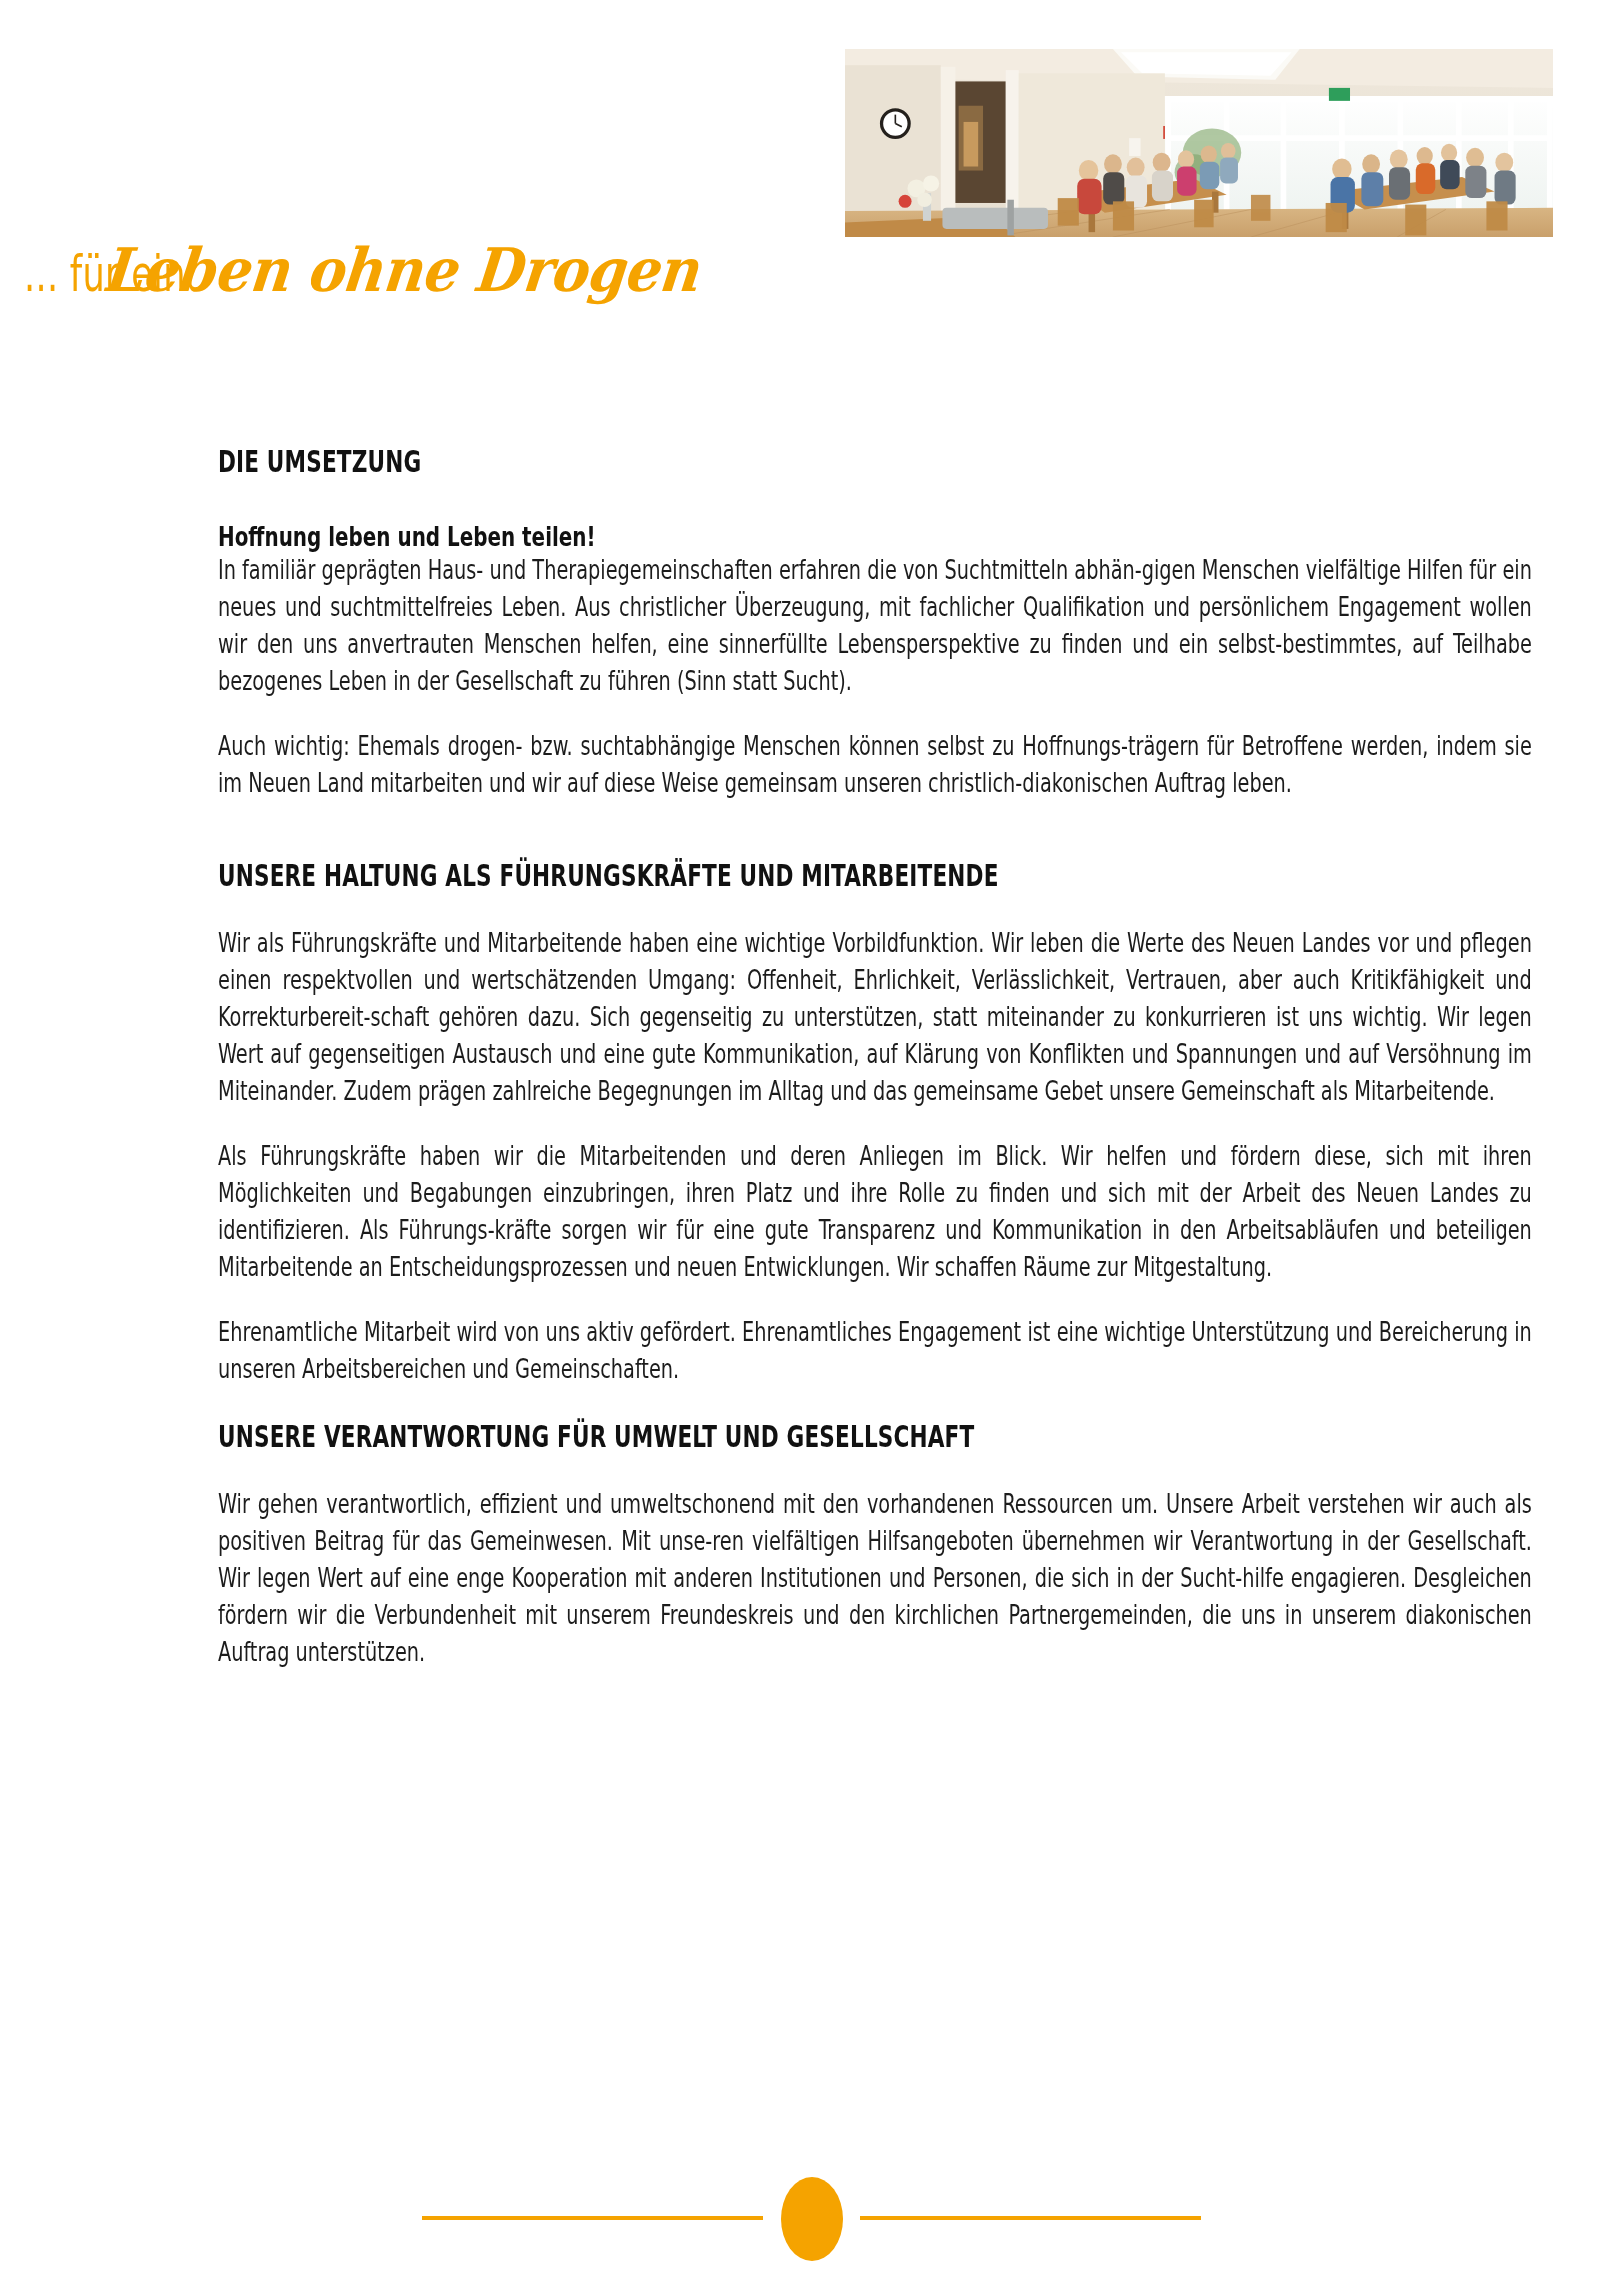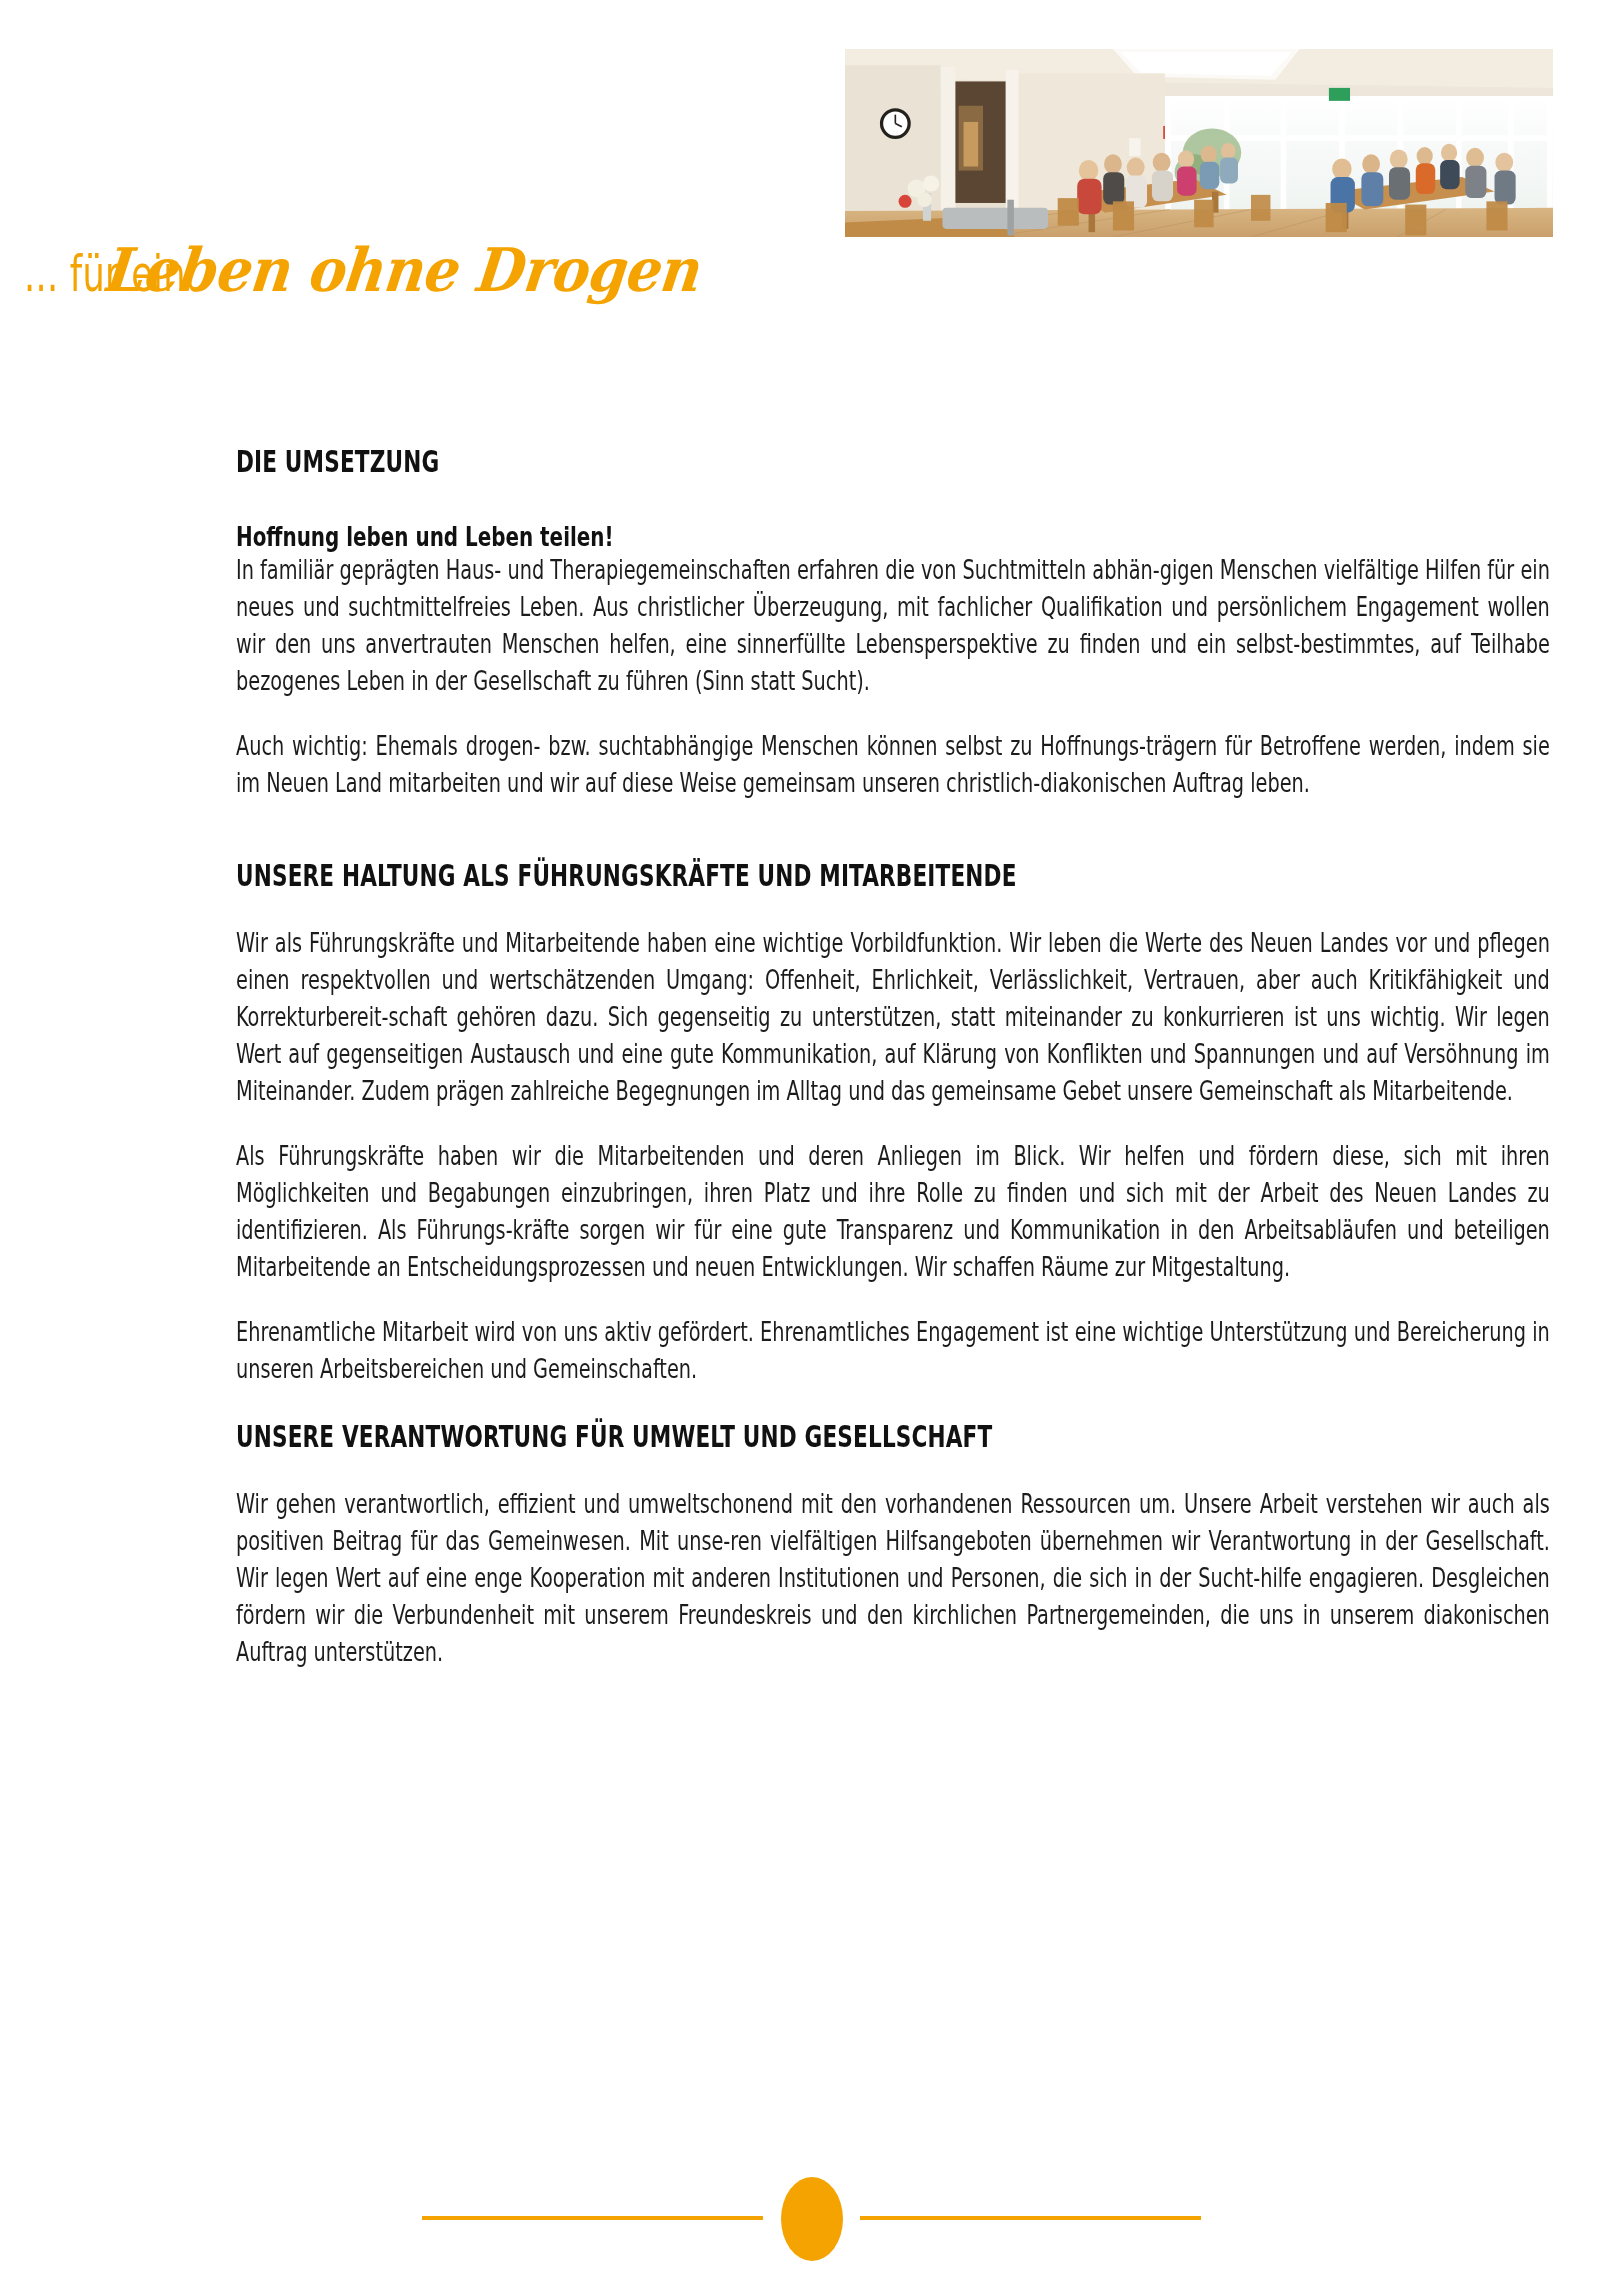--- a/index.html
+++ b/index.html
@@ -65,21 +65,21 @@
     width: 708px;
     height: 188px;
     overflow: hidden;
     background: #efe9df;
   }
   .photo svg { display: block; width: 708px; height: 188px; }
 
   
   .content {
     position: absolute;
-    left: 236px;
+    left: 218px;
     top: 445px;
     width: 1314px;
   }
 
   .h-section {
     font-family: "DejaVu Sans Condensed", "Liberation Sans Narrow", "Liberation Sans", sans-serif;
     font-weight: 700;
     font-size: 30px;
     line-height: 1.12;
     color: #111111;

